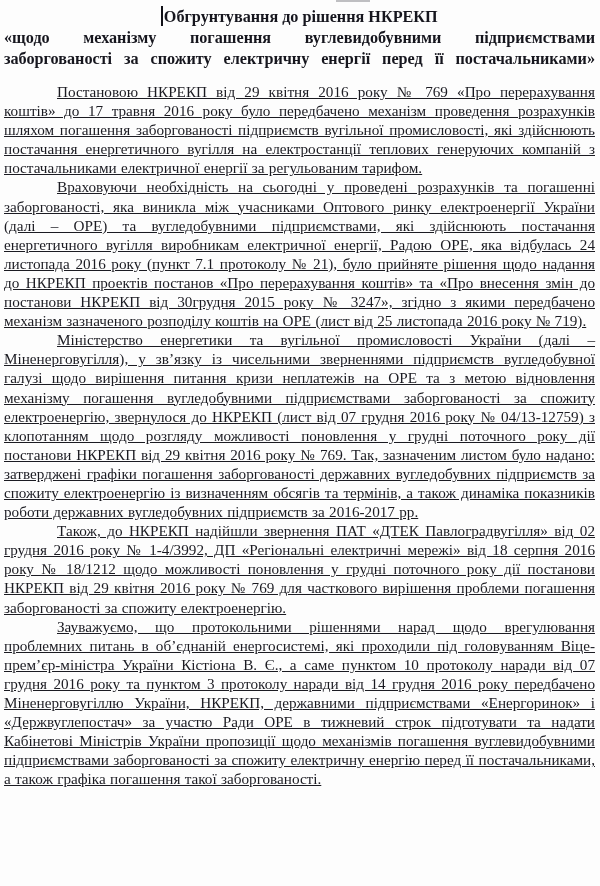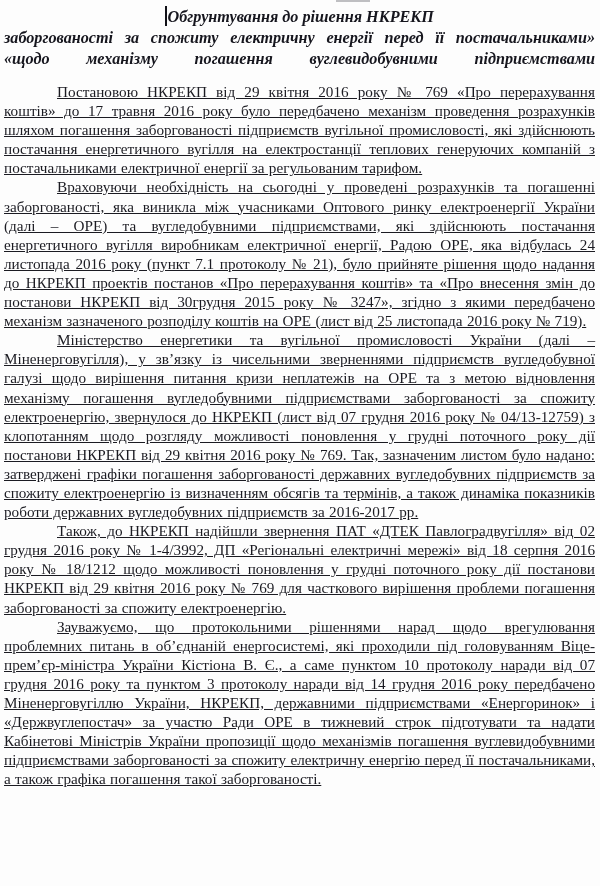--- a/index.html
+++ b/index.html
@@ -26,21 +26,20 @@
     height: 2px;
     background: #a9a9ad;
     opacity: 0.75;
   }
   .title-block {
     font-weight: bold;
     font-size: 16.2px;
     line-height: 21px;
     color: #16161e;
     margin: 0 0 12px 0;
-    font-style: italic;
   }
   .title-line-1 {
     text-align: center;
     white-space: nowrap;
   }
   .title-line-just {
     text-align: justify;
     text-align-last: justify;
   }
   .caret {
@@ -65,22 +64,22 @@
 </style>
 </head>
 <body>
 
 <div class="page">
 
   <div class="scan-artifact"></div>
 
   <div class="title-block">
     <div class="title-line-1"><span class="caret"></span><span>Обгрунтування до рішення НКРЕКП</span></div>
+    <div class="title-line-just">«щодо механізму погашення вуглевидобувними підприємствами</div>
     <div class="title-line-just">заборгованості за спожиту електричну енергії перед її постачальниками»</div>
-    <div class="title-line-just">«щодо механізму погашення вуглевидобувними підприємствами</div>
   </div>
 
   <div class="body-text">
     <p class="para">Постановою НКРЕКП від 29 квітня 2016 року № 769 «Про перерахування коштів» до 17 травня 2016 року було передбачено механізм проведення розрахунків шляхом погашення заборгованості підприємств вугільної промисловості, які здійснюють постачання енергетичного вугілля на електростанції теплових генеруючих компаній з постачальниками електричної енергії за регульованим тарифом.</p>
     <p class="para">Враховуючи необхідність на сьогодні у проведені розрахунків та погашенні заборгованості, яка виникла між учасниками Оптового ринку електроенергії України (далі – ОРЕ) та вугледобувними підприємствами, які здійснюють постачання енергетичного вугілля виробникам електричної енергії, Радою ОРЕ, яка відбулась 24 листопада 2016 року (пункт 7.1 протоколу № 21), було прийняте рішення щодо надання до НКРЕКП проектів постанов «Про перерахування коштів» та «Про внесення змін до постанови НКРЕКП від 30грудня 2015 року № 3247», згідно з якими передбачено механізм зазначеного розподілу коштів на ОРЕ (лист від 25 листопада 2016 року № 719).</p>
     <p class="para">Міністерство енергетики та вугільної промисловості України (далі – Міненерговугілля), у зв’язку із чисельними зверненнями підприємств вугледобувної галузі щодо вирішення питання кризи неплатежів на ОРЕ та з метою відновлення механізму погашення вугледобувними підприємствами заборгованості за спожиту електроенергію, звернулося до НКРЕКП (лист від 07 грудня 2016 року № 04/13-12759) з клопотанням щодо розгляду можливості поновлення у грудні поточного року дії постанови НКРЕКП від 29 квітня 2016 року № 769. Так, зазначеним листом було надано: затверджені графіки погашення заборгованості державних вугледобувних підприємств за спожиту електроенергію із визначенням обсягів та термінів, а також динаміка показників роботи державних вугледобувних підприємств за 2016-2017 рр.</p>
     <p class="para">Також, до НКРЕКП надійшли звернення ПАТ «ДТЕК Павлоградвугілля» від 02 грудня 2016 року № 1-4/3992, ДП «Регіональні електричні мережі» від 18 серпня 2016 року № 18/1212 щодо можливості поновлення у грудні поточного року дії постанови НКРЕКП від 29 квітня 2016 року № 769 для часткового вирішення проблеми погашення заборгованості за спожиту електроенергію.</p>
     <p class="para">Зауважуємо, що протокольними рішеннями нарад щодо врегулювання проблемних питань в об’єднаній енергосистемі, які проходили під головуванням Віце-прем’єр-міністра України Кістіона В. Є., а саме пунктом 10 протоколу наради від 07 грудня 2016 року та пунктом 3 протоколу наради від 14 грудня 2016 року передбачено Міненерговугіллю України, НКРЕКП, державними підприємствами «Енергоринок» і «Держвуглепостач» за участю Ради ОРЕ в тижневий строк підготувати та надати Кабінетові Міністрів України пропозиції щодо механізмів погашення вуглевидобувними підприємствами заборгованості за спожиту електричну енергію перед її постачальниками, а також графіка погашення такої заборгованості.</p>
   </div>
 

